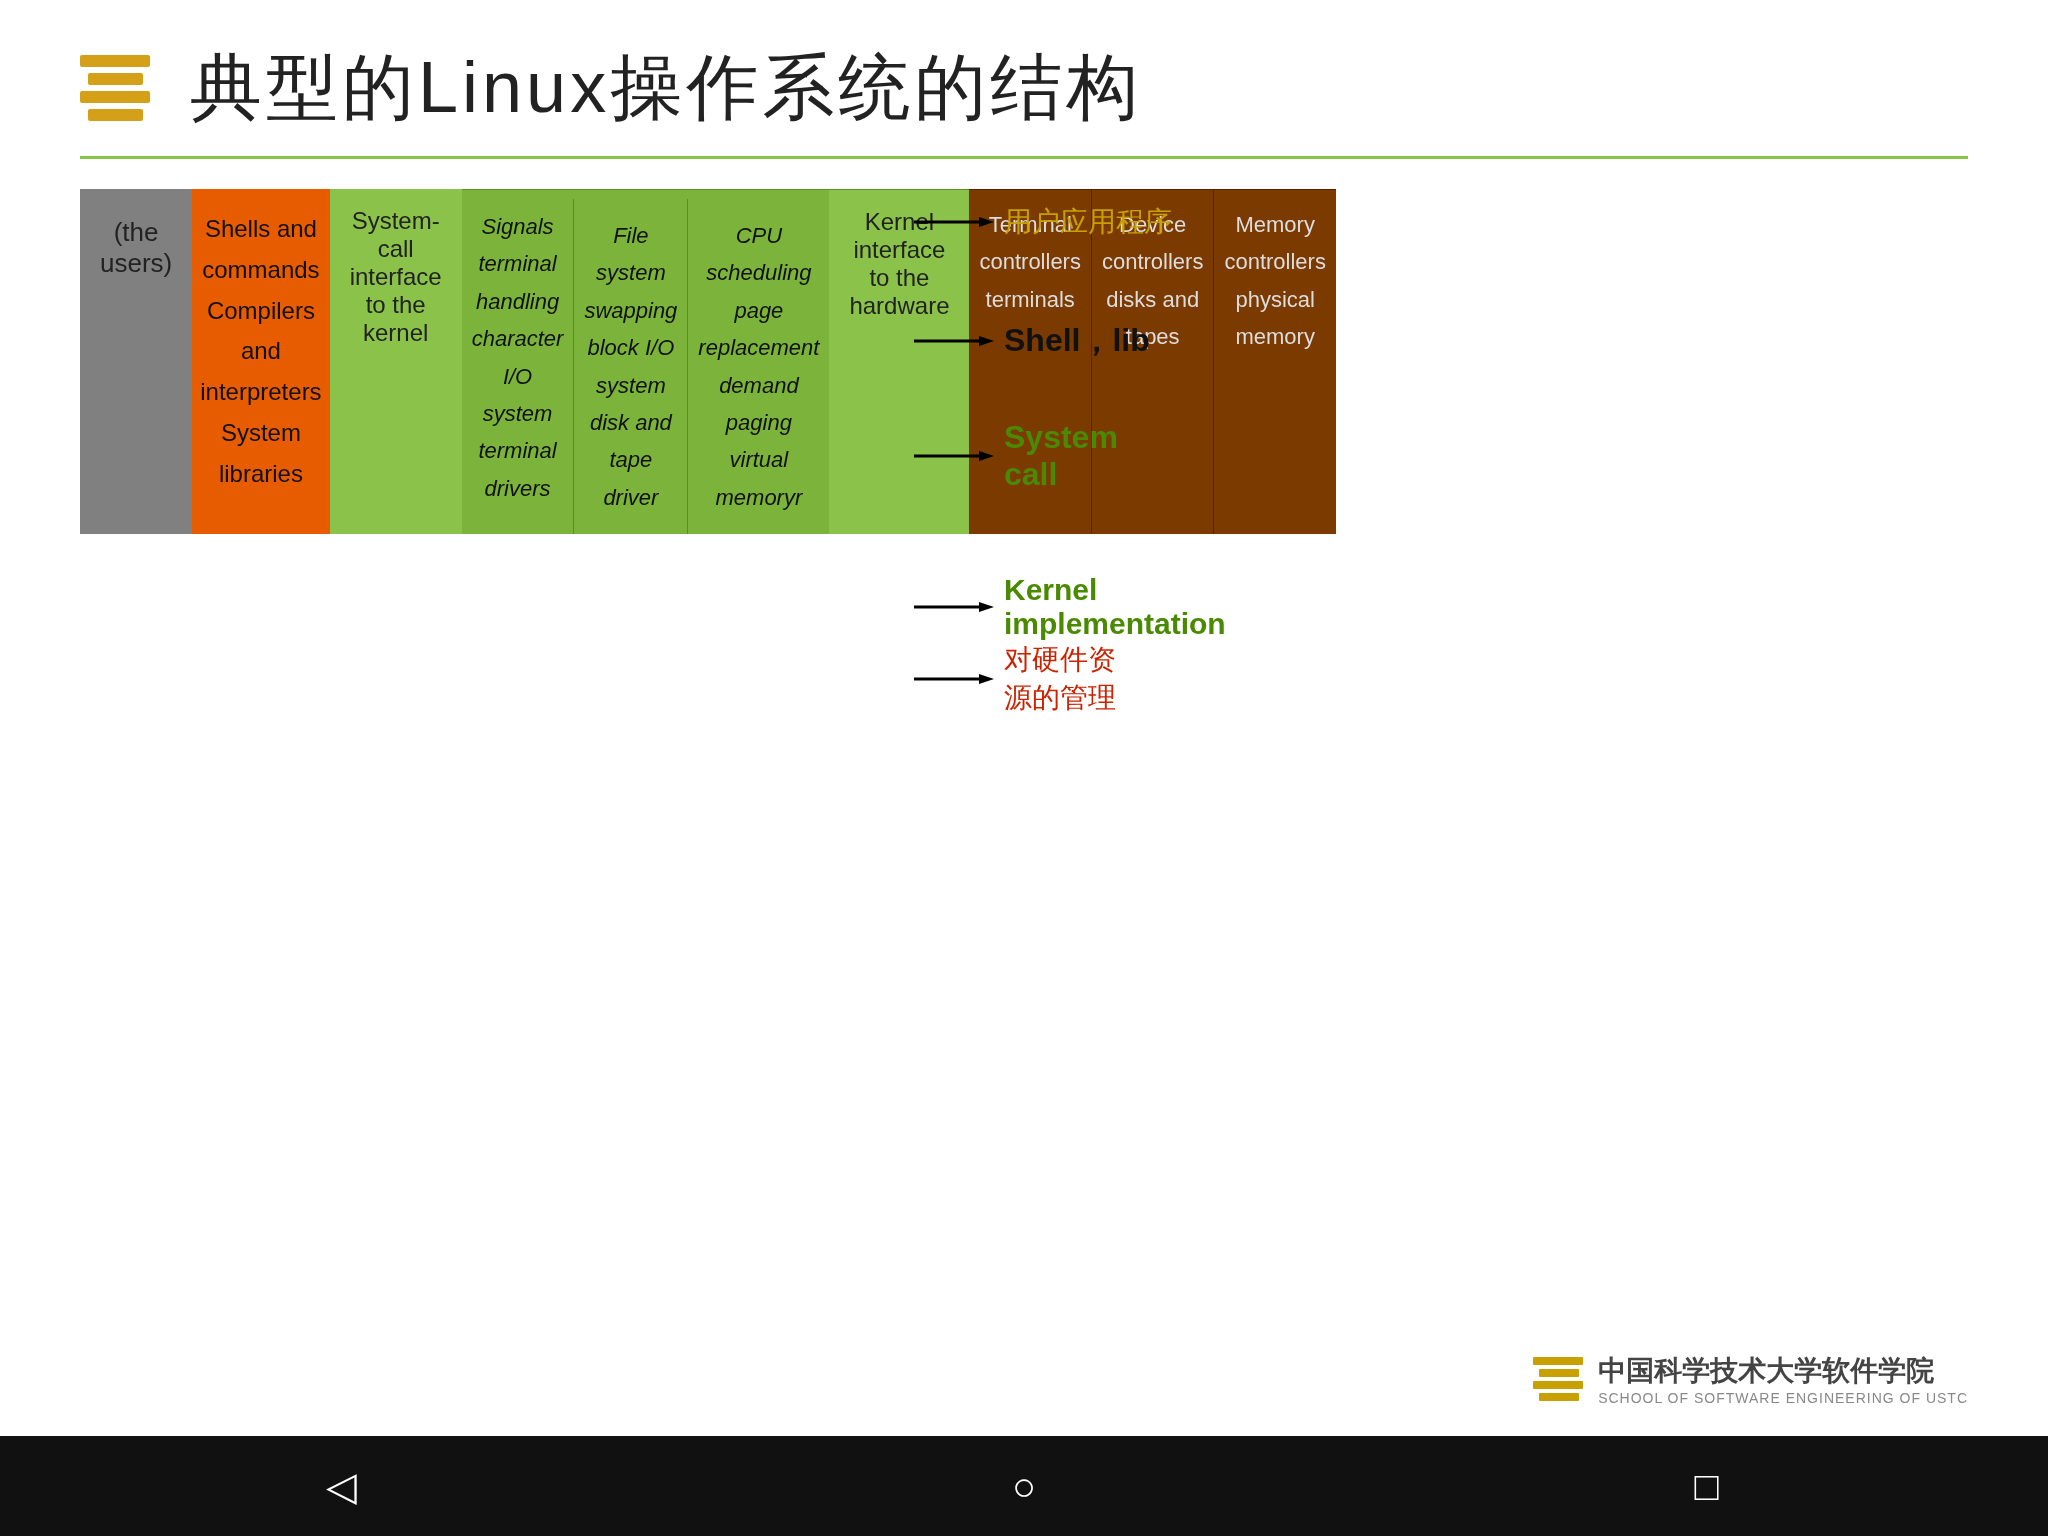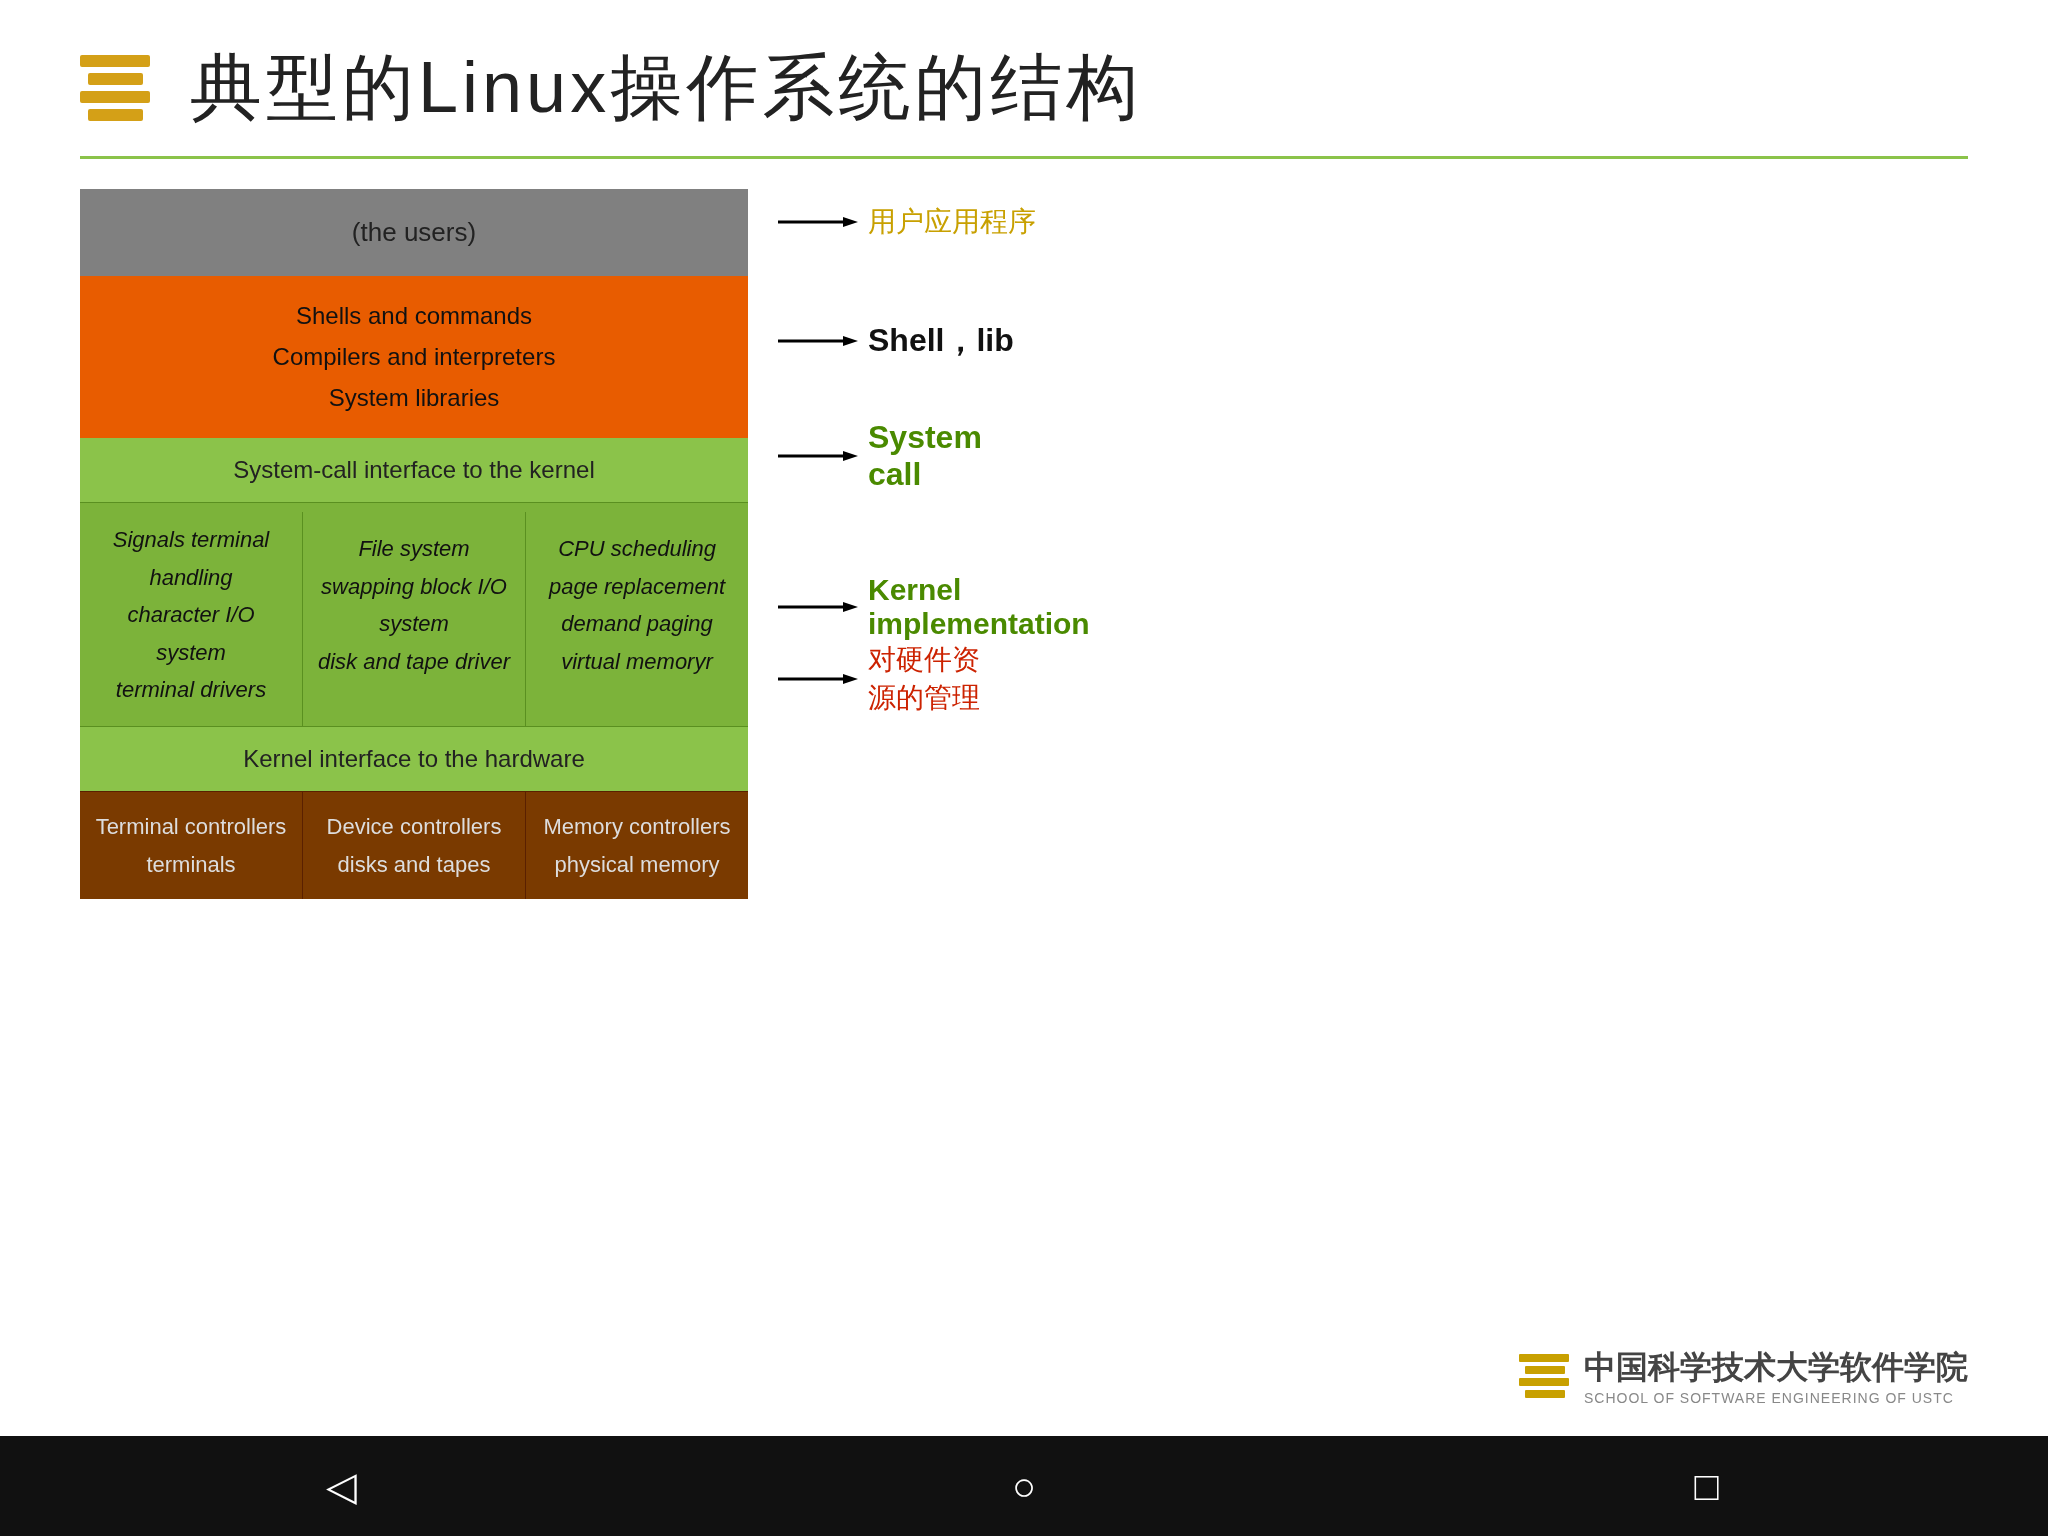--- a/index.html
+++ b/index.html
@@ -53,24 +53,24 @@
       background: linear-gradient(to right, #8bc34a, #8bc34a);
       margin-bottom: 30px;
     }
     .content-area {
       display: flex;
       flex: 1;
       align-items: flex-start;
       gap: 0;
     }
     .diagram {
-      width: 668px;
+      width: 804px;
       flex-shrink: 0;
       display: flex;
-      flex-direction: column;
+      flex-direction: row;
     }
     .layer {
       width: 100%;
       text-align: center;
       position: relative;
     }
     .layer-users {
       background: #808080;
       color: #222;
       padding: 28px 20px;
@@ -163,21 +163,21 @@
     .bottom-logo-bar {
       background: #c8a000;
       height: 8px;
       border-radius: 1px;
     }
     .bottom-logo-text {
       display: flex;
       flex-direction: column;
     }
     .bottom-logo-cn {
-      font-size: 32px;
+      font-size: 28px;
       color: #444;
       font-weight: bold;
     }
     .bottom-logo-en {
       font-size: 14px;
       color: #888;
       letter-spacing: 1px;
     }
     #navbar {
       background: #111;

